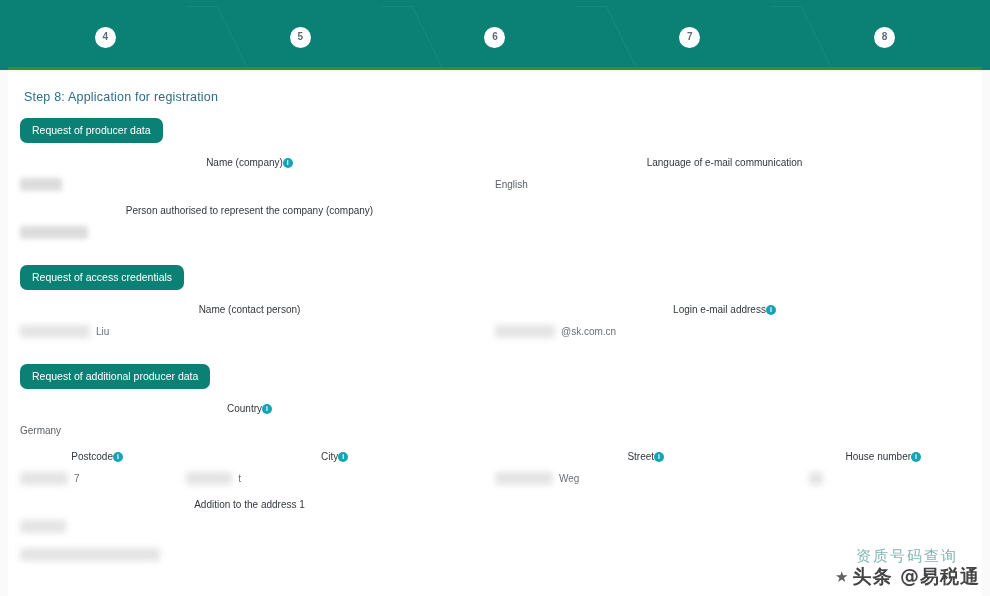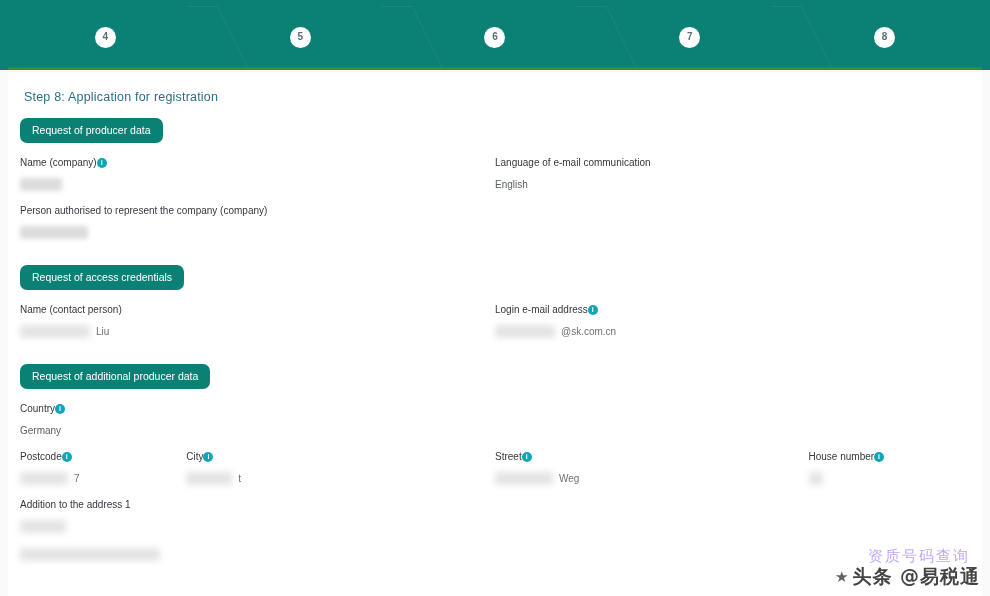--- a/index.html
+++ b/index.html
@@ -141,20 +141,21 @@
 
   .field { margin-bottom: 14px; }
 
   .field-label {
     font-size: 10px;
     color: #33383d;
     margin-bottom: 9px;
     display: flex;
     align-items: center;
     filter: blur(0.3px);
+    justify-content: center;
   }
 
   .info-icon {
     display: inline-flex;
     align-items: center;
     justify-content: center;
     width: 10px;
     height: 10px;
     border-radius: 50%;
     background: #13a5b5;
@@ -200,24 +201,24 @@
     right: 10px;
     bottom: 6px;
     display: flex;
     align-items: center;
     gap: 4px;
     opacity: .88;
     pointer-events: none;
   }
   .watermark-top {
     position: absolute;
-    right: 20px;
+    right: 32px;
     bottom: 30px;
     font-size: 15px;
-    color: #8b5cf6;
+    color: #0f766e;
     letter-spacing: 2px;
     opacity: .55;
     filter: blur(0.6px);
     font-family: "DejaVu Sans", sans-serif;
   }
   .watermark-star {
     font-size: 15px;
     color: #4c4c4c;
   }
   .watermark-main {

